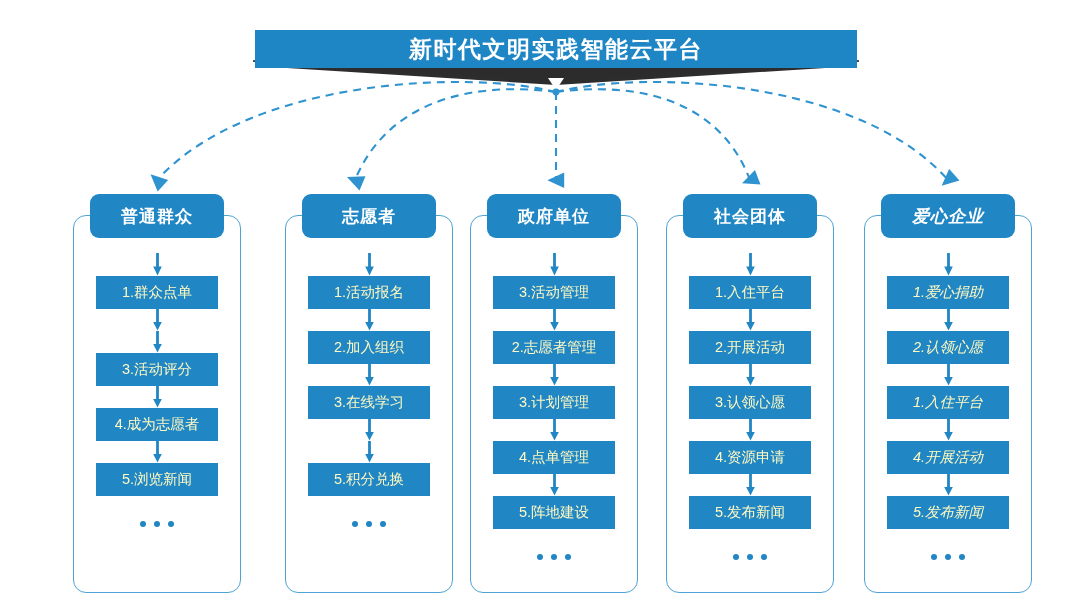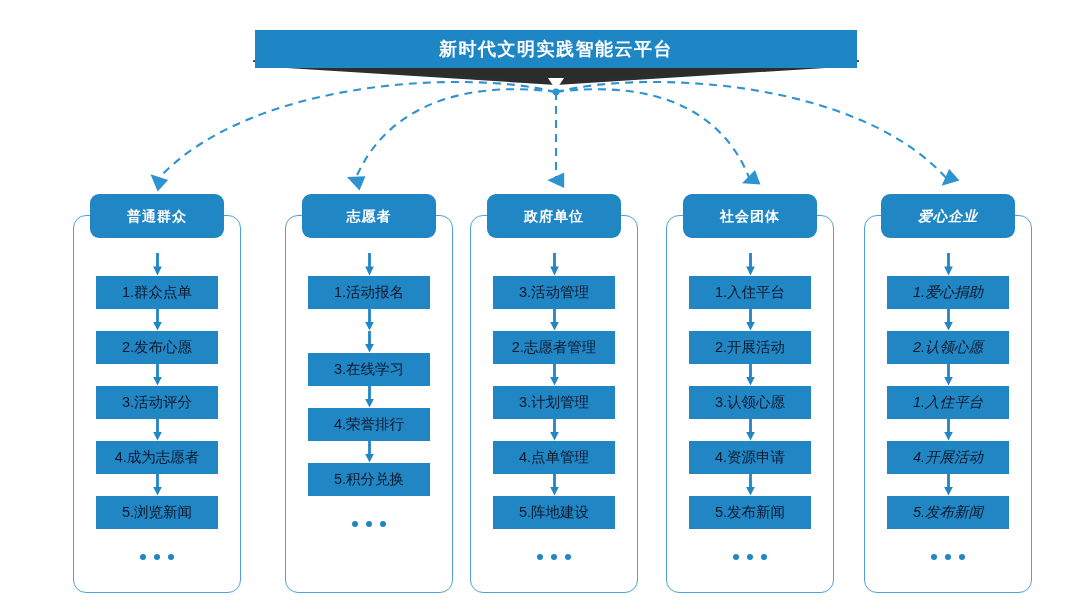--- a/index.html
+++ b/index.html
@@ -34,21 +34,21 @@
     width: 602px;
     height: 38px;
     background: #1f86c6;
     display: flex;
     align-items: center;
     justify-content: center;
     z-index: 3;
   }
   #banner-title {
     color: #ffffff;
-    font-size: 18px;
+    font-size: 23px;
     font-weight: bold;
     letter-spacing: 1.5px;
     line-height: 1;
     white-space: nowrap;
   }
 
   
   #connectors {
     position: absolute;
     left: 0;
@@ -94,21 +94,21 @@
     height: 44px;
     background: #2186c4;
     border-radius: 9px;
     display: flex;
     align-items: center;
     justify-content: center;
     z-index: 4;
   }
   .col-header-label {
     color: #ffffff;
-    font-size: 14px;
+    font-size: 17px;
     font-weight: bold;
     letter-spacing: 1px;
     line-height: 1;
     white-space: nowrap;
   }
 
   .items {
     position: absolute;
     left: 50%;
     transform: translateX(-50%);
@@ -129,21 +129,21 @@
   .item-box {
     width: 122px;
     height: 33px;
     background: #2186c4;
     display: flex;
     align-items: center;
     justify-content: center;
     box-sizing: border-box;
   }
   .item-label {
-    color: #0f172a;
+    color: #fef9c3;
     font-size: 14.5px;
     line-height: 1;
     white-space: nowrap;
   }
   .ellipsis {
     margin-top: 23px;
     display: flex;
     gap: 8px;
     align-items: center;
     justify-content: center;
@@ -200,23 +200,20 @@
             <rect x="3.1" y="0" width="2.8" height="14" fill="#2186c4"></rect>
             <polygon points="0.2,13 8.8,13 4.5,21.5" fill="#2186c4"></polygon>
           </svg>
           <div class="item-box">
             <span class="item-label">1.群众点单</span>
           </div>
           <svg class="step-arrow" viewBox="0 0 9 22" preserveAspectRatio="none">
             <rect x="3.1" y="0" width="2.8" height="14" fill="#2186c4"></rect>
             <polygon points="0.2,13 8.8,13 4.5,21.5" fill="#2186c4"></polygon>
           </svg>
-          <div class="item-box">
-            <span class="item-label">2.发布心愿</span>
-          </div>
           <svg class="step-arrow" viewBox="0 0 9 22" preserveAspectRatio="none">
             <rect x="3.1" y="0" width="2.8" height="14" fill="#2186c4"></rect>
             <polygon points="0.2,13 8.8,13 4.5,21.5" fill="#2186c4"></polygon>
           </svg>
           <div class="item-box">
             <span class="item-label">3.活动评分</span>
           </div>
           <svg class="step-arrow" viewBox="0 0 9 22" preserveAspectRatio="none">
             <rect x="3.1" y="0" width="2.8" height="14" fill="#2186c4"></rect>
             <polygon points="0.2,13 8.8,13 4.5,21.5" fill="#2186c4"></polygon>
@@ -248,34 +245,34 @@
             <rect x="3.1" y="0" width="2.8" height="14" fill="#2186c4"></rect>
             <polygon points="0.2,13 8.8,13 4.5,21.5" fill="#2186c4"></polygon>
           </svg>
           <div class="item-box">
             <span class="item-label">1.活动报名</span>
           </div>
           <svg class="step-arrow" viewBox="0 0 9 22" preserveAspectRatio="none">
             <rect x="3.1" y="0" width="2.8" height="14" fill="#2186c4"></rect>
             <polygon points="0.2,13 8.8,13 4.5,21.5" fill="#2186c4"></polygon>
           </svg>
+          <div class="item-box">
+            <span class="item-label">2.加入组织</span>
+          </div>
           <svg class="step-arrow" viewBox="0 0 9 22" preserveAspectRatio="none">
             <rect x="3.1" y="0" width="2.8" height="14" fill="#2186c4"></rect>
             <polygon points="0.2,13 8.8,13 4.5,21.5" fill="#2186c4"></polygon>
           </svg>
           <div class="item-box">
             <span class="item-label">3.在线学习</span>
           </div>
           <svg class="step-arrow" viewBox="0 0 9 22" preserveAspectRatio="none">
             <rect x="3.1" y="0" width="2.8" height="14" fill="#2186c4"></rect>
             <polygon points="0.2,13 8.8,13 4.5,21.5" fill="#2186c4"></polygon>
           </svg>
-          <div class="item-box">
-            <span class="item-label">4.荣誉排行</span>
-          </div>
           <svg class="step-arrow" viewBox="0 0 9 22" preserveAspectRatio="none">
             <rect x="3.1" y="0" width="2.8" height="14" fill="#2186c4"></rect>
             <polygon points="0.2,13 8.8,13 4.5,21.5" fill="#2186c4"></polygon>
           </svg>
           <div class="item-box">
             <span class="item-label">5.积分兑换</span>
           </div>
           <div class="ellipsis" title="...">
             <span></span>
             <span></span>

